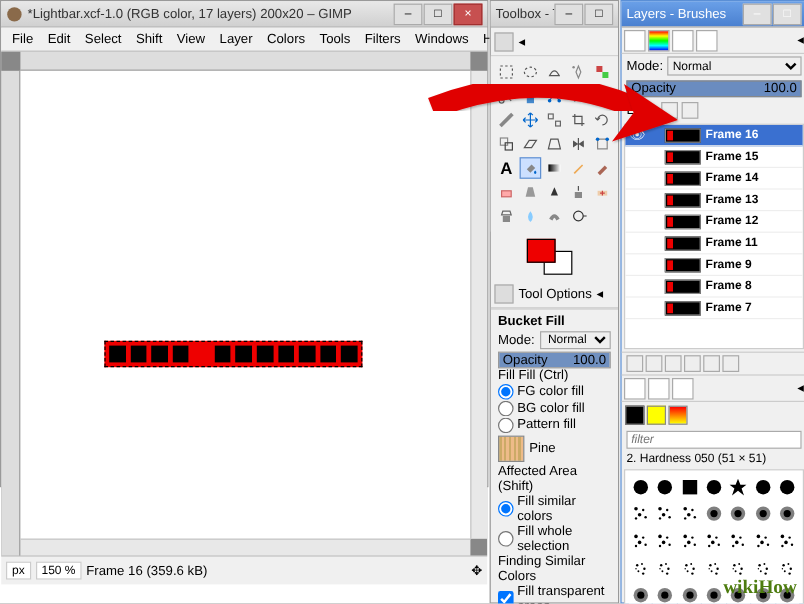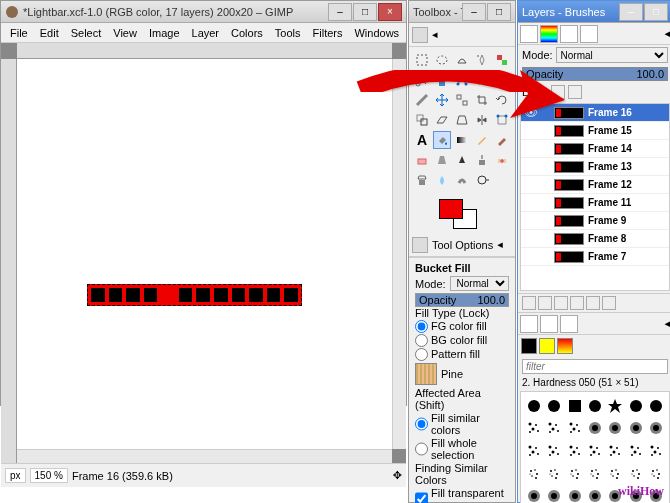--- a/index.html
+++ b/index.html
@@ -71,21 +71,21 @@
 .brushsec { border-top:1px solid #ccc; }
 .bswatch { display:flex; gap:2px; padding:3px; }
 .bswatch .s { width:16px; height:16px; border:1px solid #888; }
 .filter { padding:2px 4px; }
 .filter input { width:100%; border:1px solid #aaa; font-size:10px; height:15px; padding:0 3px; color:#888; font-style:italic; }
 .bname { padding:1px 4px; font-size:10px; }
 .brushgrid { display:grid; grid-template-columns:repeat(7,1fr); gap:1px; padding:3px; background:#fff; border:1px solid #ccc; margin:2px; height:120px; overflow:hidden; }
 .brush { background:#fff; display:flex; align-items:center; justify-content:center; }
 
 #arrow { position:absolute; left:350px; top:50px; pointer-events:none; z-index:50; }
-#watermark { position:absolute; right:6px; bottom:4px; font-size:12px; color:#a21caf; font-weight:bold; z-index:60; font-family: Georgia, serif; }
+#watermark { position:absolute; right:6px; bottom:4px; font-size:16px; color:#4d7c0f; font-weight:bold; z-index:60; font-family: Georgia, serif; }
 </style>
 </head>
 <body>
 
 <div id="main" class="panel">
   <div class="titlebar">
     <span class="icon">
       <svg width="14" height="14">
           <circle cx="7" cy="7" r="6" fill="#8a6a4a"></circle>
         </svg>
@@ -94,22 +94,22 @@
     <div class="winbtns">
       <div class="winbtn">–</div>
       <div class="winbtn">□</div>
       <div class="winbtn close">×</div>
     </div>
   </div>
   <div class="menubar">
     <span class="menuitem"><span>File</span></span>
     <span class="menuitem"><span>Edit</span></span>
     <span class="menuitem"><span>Select</span></span>
+    <span class="menuitem"><span>Shift</span></span>
     <span class="menuitem"><span>View</span></span>
-    <span class="menuitem"><span>Image</span></span>
     <span class="menuitem"><span>Layer</span></span>
     <span class="menuitem"><span>Colors</span></span>
     <span class="menuitem"><span>Tools</span></span>
     <span class="menuitem"><span>Filters</span></span>
     <span class="menuitem"><span>Windows</span></span>
     <span class="menuitem"><span>Help</span></span>
   </div>
   <div class="rulers-canvas">
     <div class="hruler"></div>
     <div class="vruler"></div>
@@ -359,21 +359,21 @@
   <div class="opts">
     <div class="hdr">Bucket Fill</div>
     <div class="row">
       <span>Mode:</span>
       <select><option>Normal</option></select>
     </div>
     <div class="slider">
       <span>Opacity</span>
         <span>100.0</span>
     </div>
-    <div>Fill Type  (Lock)</div>
+    <div>Fill Fill  (Ctrl)</div>
     <label>
         <input type="radio" checked="" style=""> 
         <span>FG color fill</span>
       </label>
     <label>
         <input type="radio" style=""> 
         <span>BG color fill</span>
       </label>
     <label>
         <input type="radio" style=""> 

